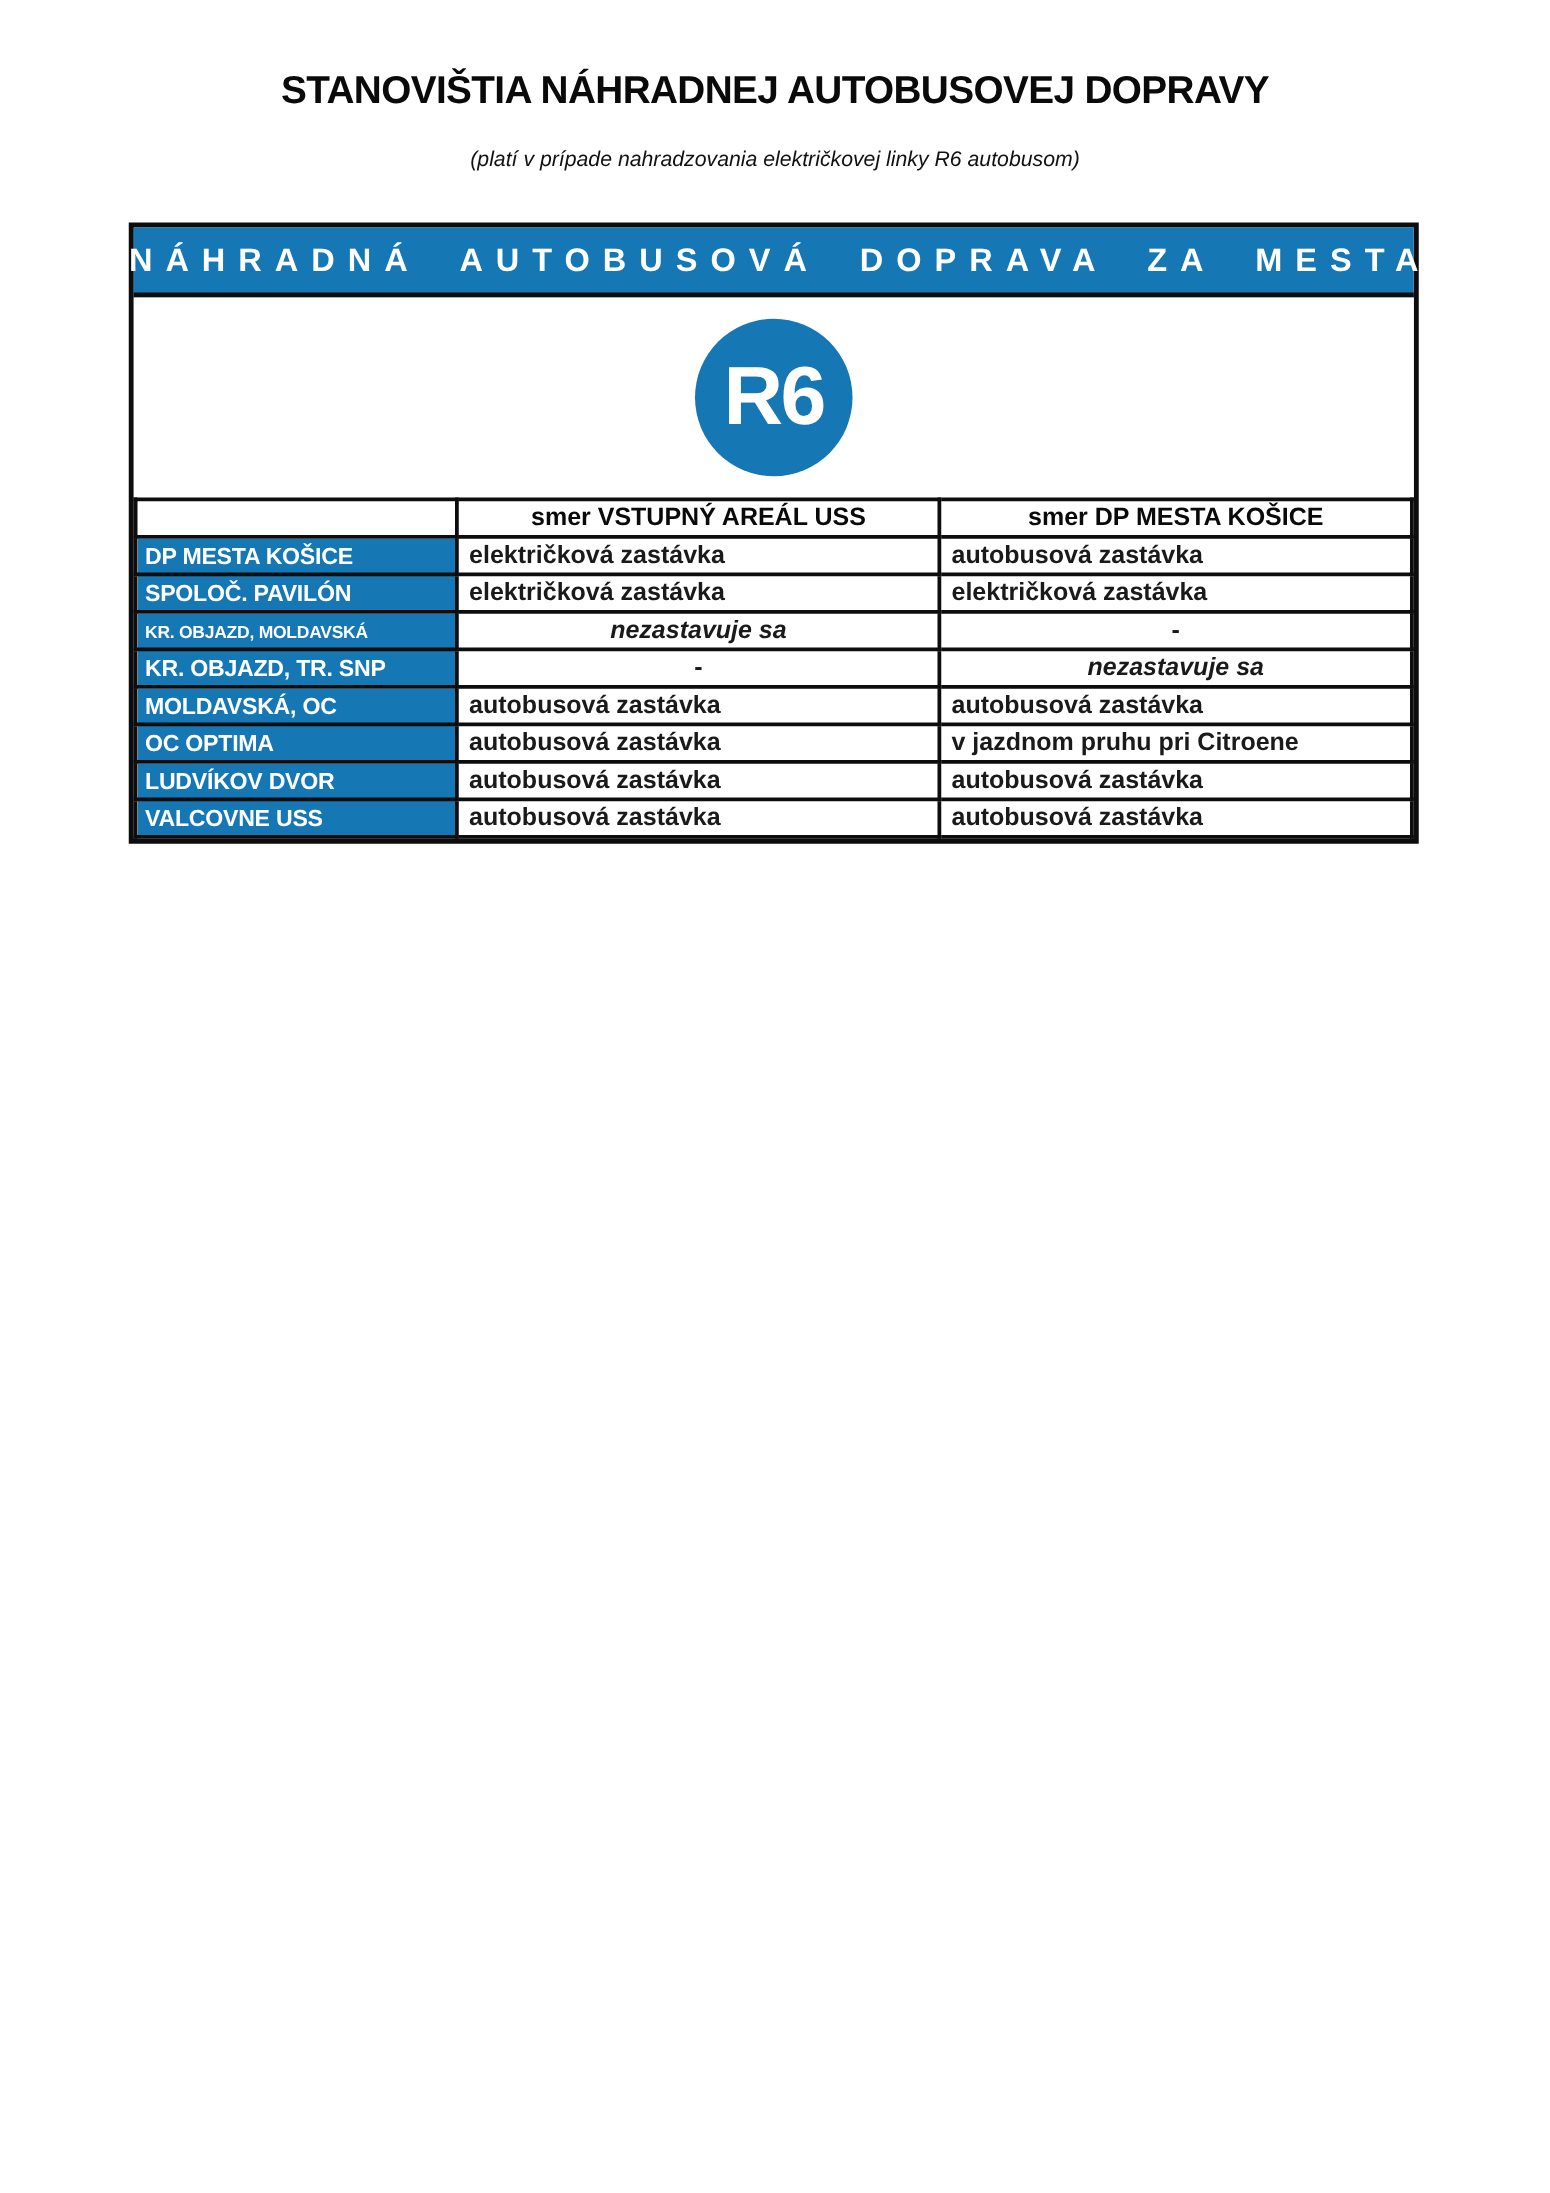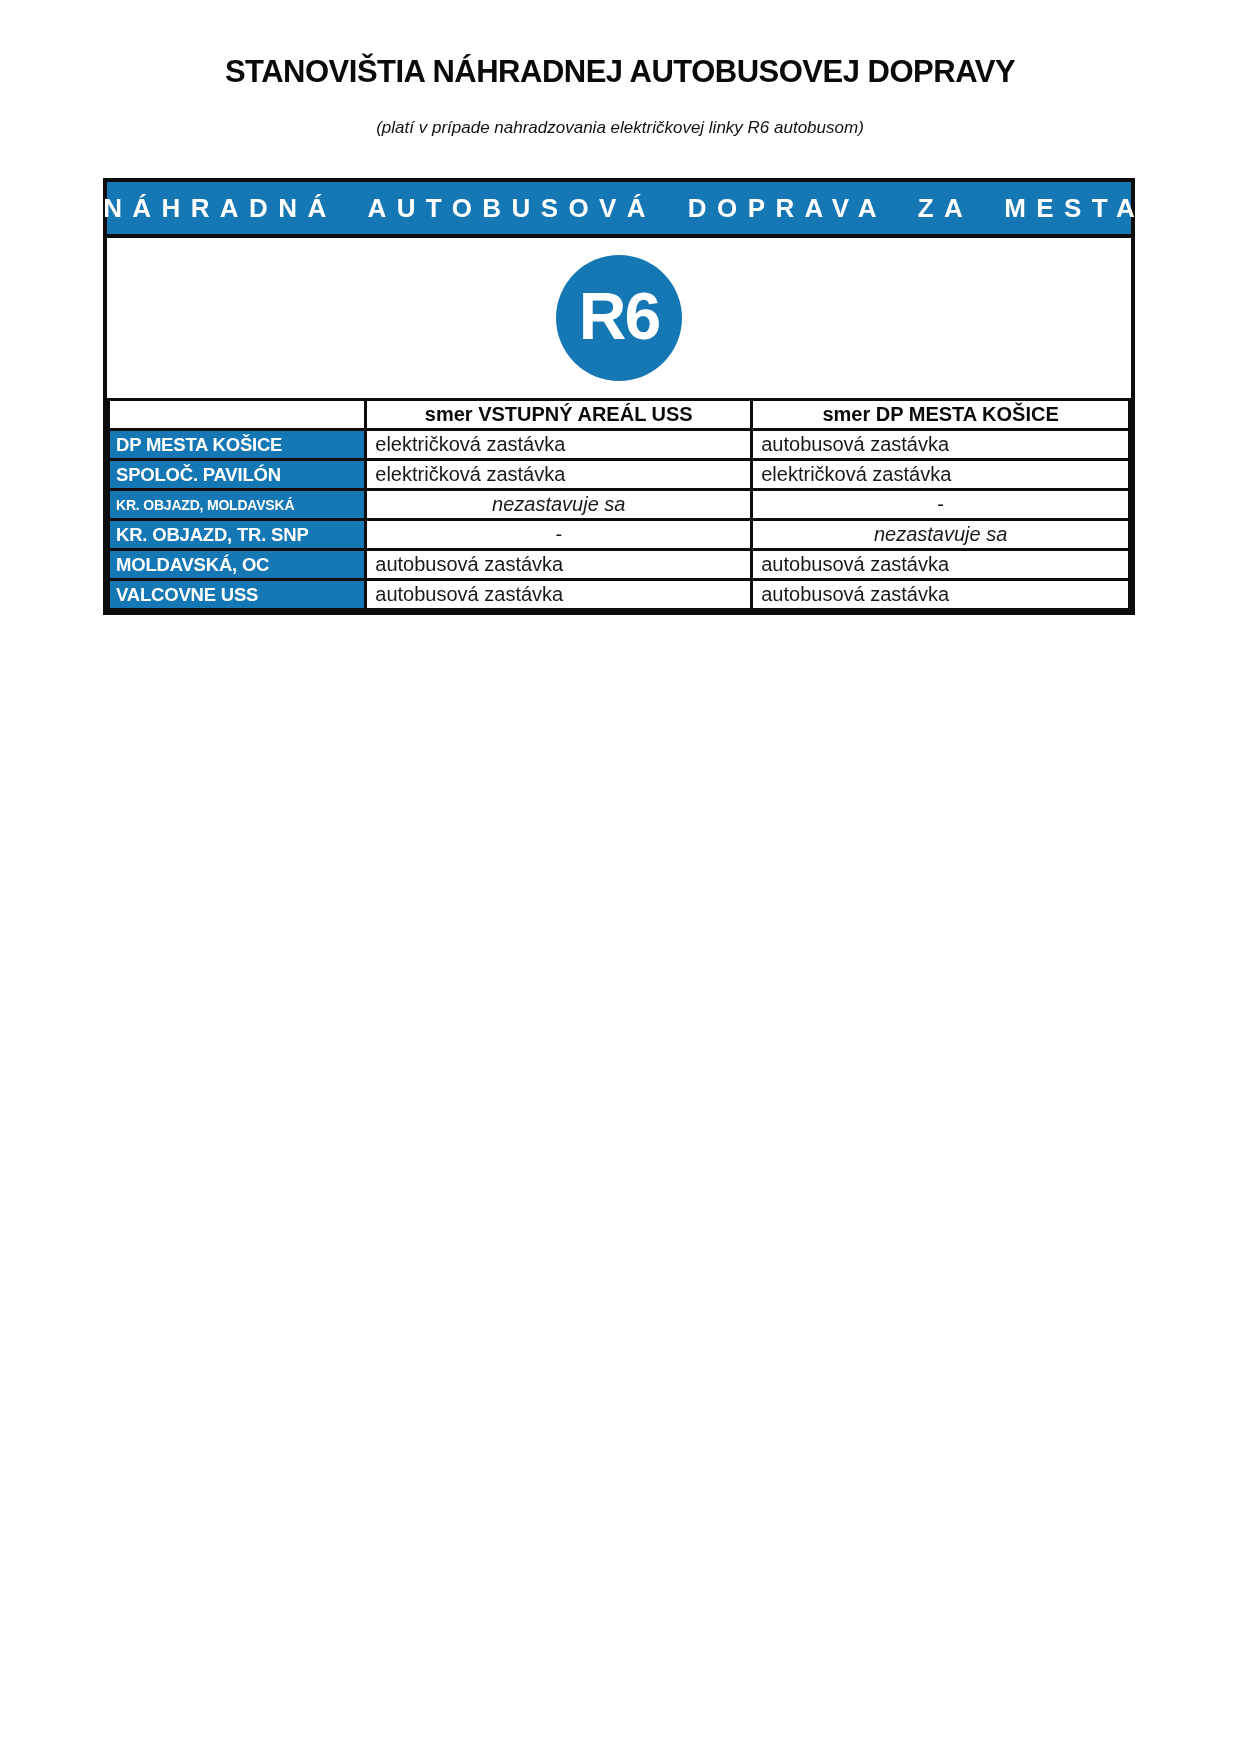--- a/index.html
+++ b/index.html
@@ -92,21 +92,21 @@
   }
   table.stops thead th{
     font-size:20px;
     font-weight:bold;
     text-align:center;
     padding:0;
     color:#0a0a0a;
   }
   table.stops td{
     font-size:20px;
-    font-weight:normal;
+    font-weight:bold;
     text-align:left;
     color:#1a1a1a;
   }
   table.stops td.stop{
     background:var(--blue);
     color:#ffffff;
     font-weight:bold;
     font-size:18.5px;
     letter-spacing:-0.2px;
     padding:0 6px;
@@ -166,19 +166,29 @@
           <td class="stop">KR. OBJAZD, TR. SNP</td>
           <td class="center">-</td>
           <td class="center italic">nezastavuje sa</td>
         </tr>
         <tr>
           <td class="stop">MOLDAVSKÁ, OC</td>
           <td>autobusová zastávka</td>
           <td>autobusová zastávka</td>
         </tr>
         <tr>
+          <td class="stop">OC OPTIMA</td>
+          <td>autobusová zastávka</td>
+          <td>v jazdnom pruhu pri Citroene</td>
+        </tr>
+        <tr>
+          <td class="stop">LUDVÍKOV DVOR</td>
+          <td>autobusová zastávka</td>
+          <td>autobusová zastávka</td>
+        </tr>
+        <tr>
           <td class="stop">VALCOVNE USS</td>
           <td>autobusová zastávka</td>
           <td>autobusová zastávka</td>
         </tr>
       </tbody>
   </table>
 </div>
 
 </body></html>

